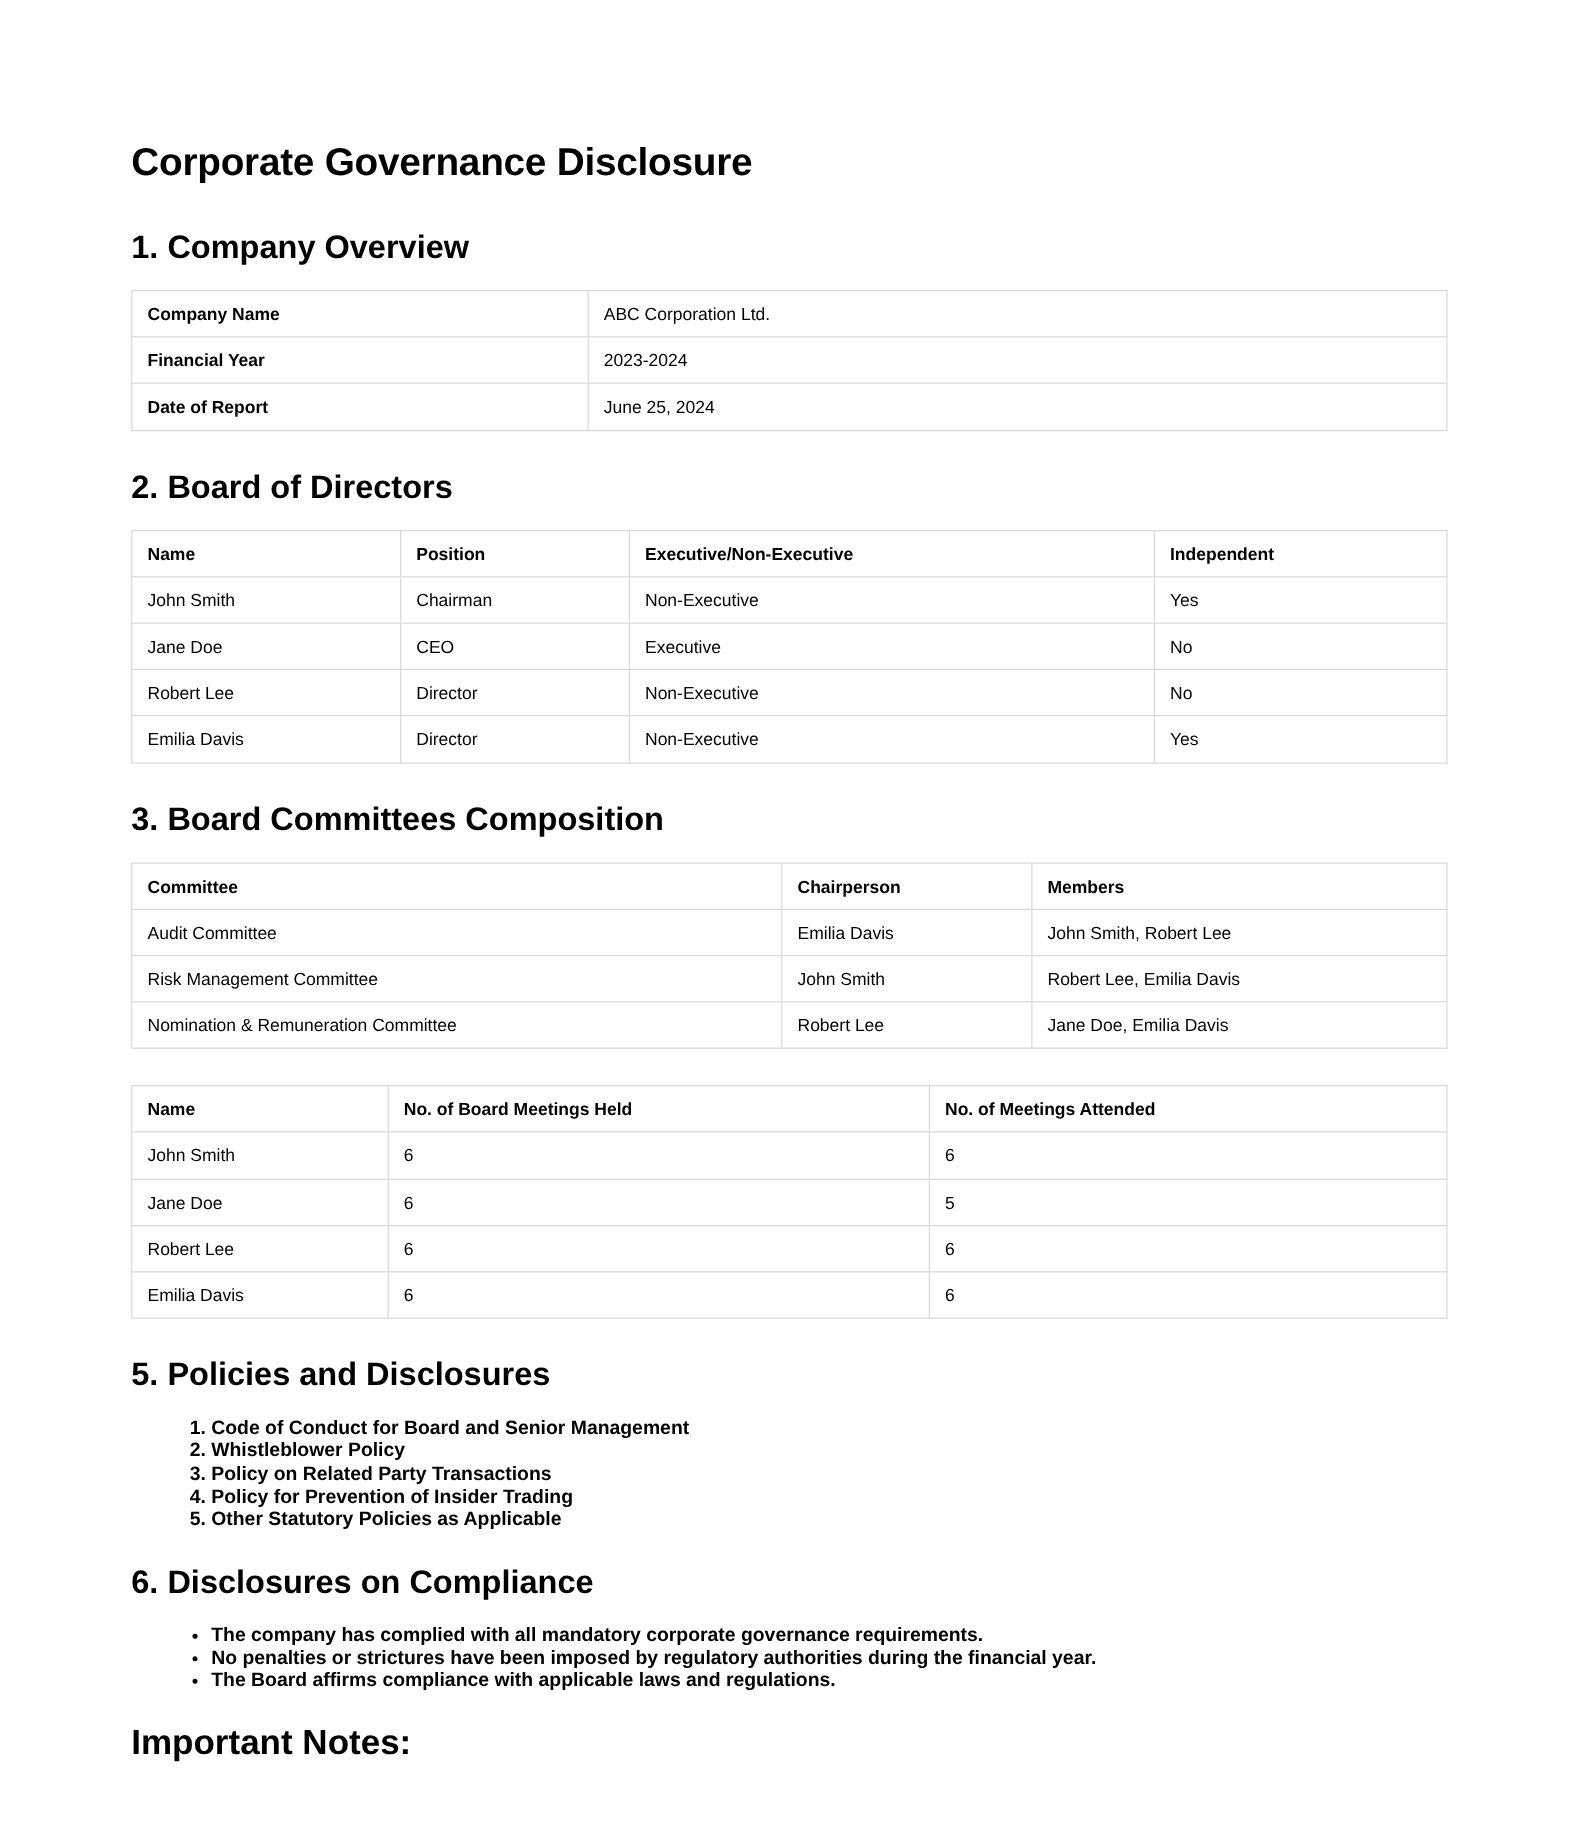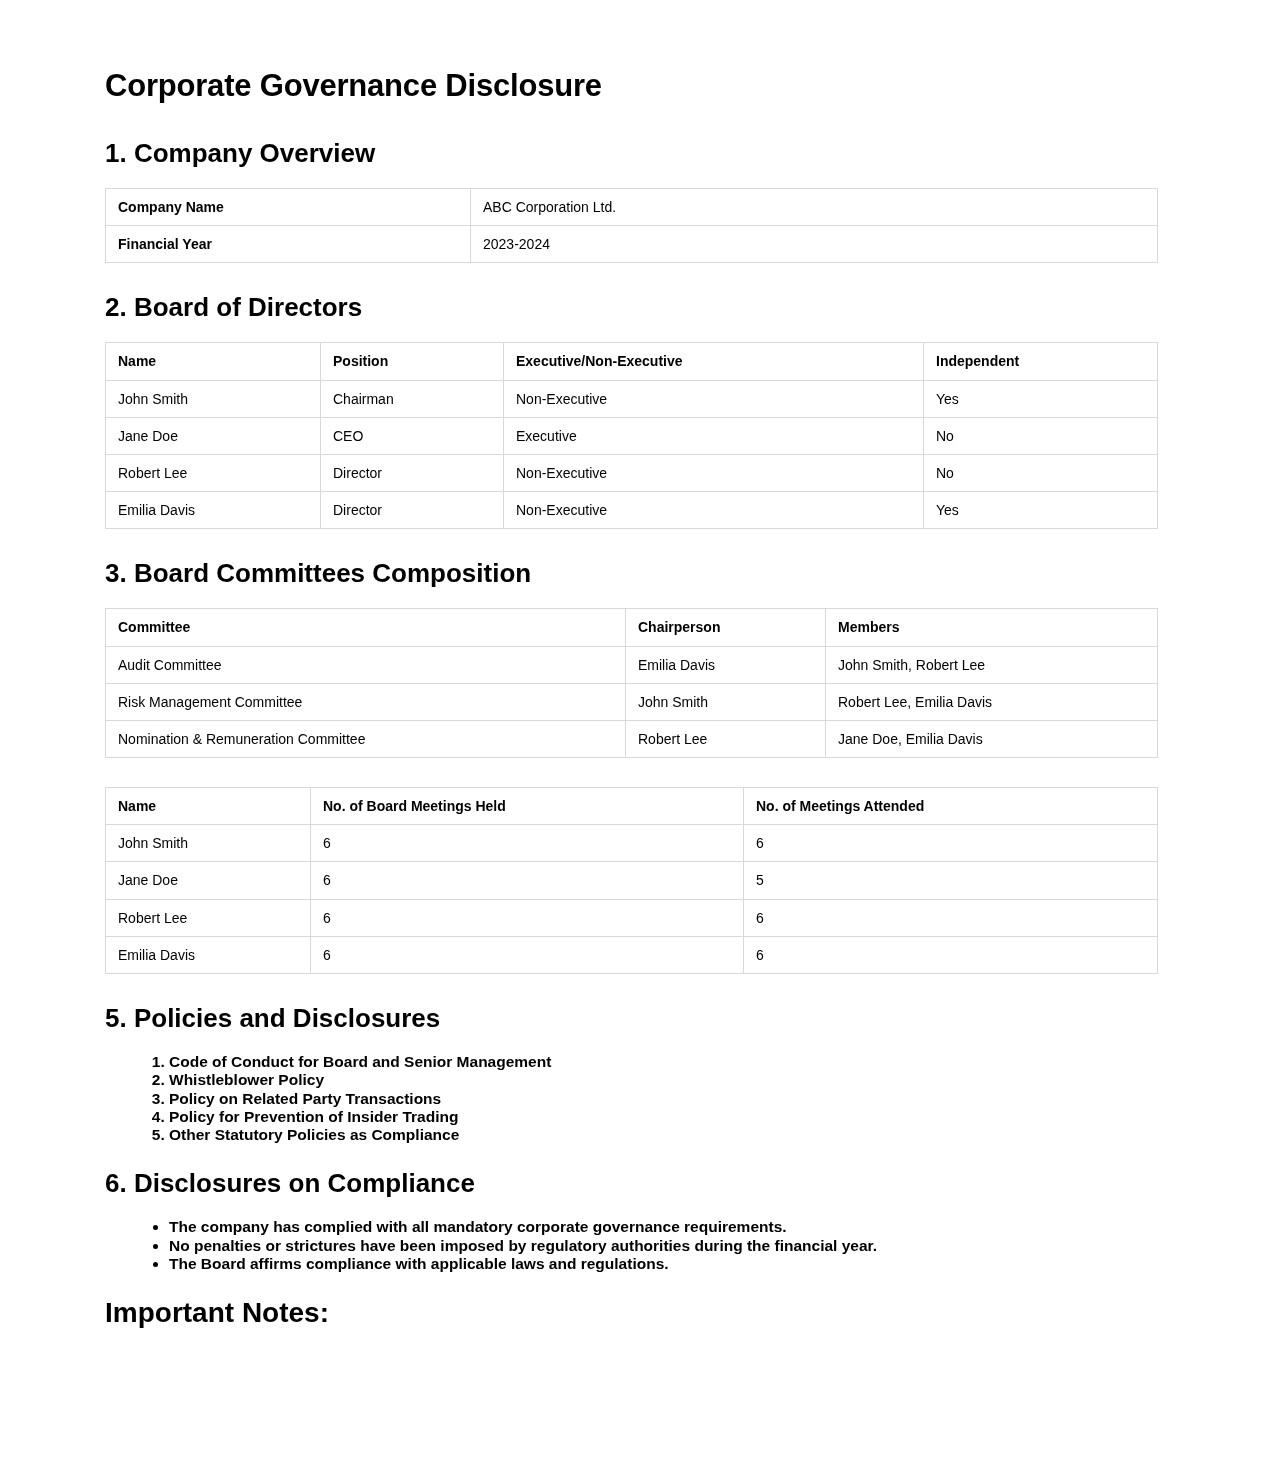--- a/index.html
+++ b/index.html
@@ -8,21 +8,21 @@
     background: #ffffff;
   }
   body {
     width: 1263px;
     height: 1457px;
     font-family: "Liberation Sans", sans-serif;
     color: #000000;
     overflow: hidden;
   }
   .page {
-    padding: 68px 105px 0 105px;
+    padding: 112px 105px 0 105px;
     box-sizing: border-box;
     width: 1263px;
   }
   h1.doc-title {
     font-size: 31px;
     font-weight: bold;
     margin: 0 0 34px 0;
     letter-spacing: -0.2px;
   }
   h2.section-title {
@@ -86,20 +86,24 @@
         </colgroup>
       <tbody>
         <tr>
           <td class="rowhead">Company Name</td>
           <td>ABC Corporation Ltd.</td>
         </tr>
         <tr>
           <td class="rowhead">Financial Year</td>
           <td>2023-2024</td>
         </tr>
+        <tr>
+          <td class="rowhead">Date of Report</td>
+          <td>June 25, 2024</td>
+        </tr>
       </tbody>
     </table>
   </div>
 
   <div class="section">
     <h2 class="section-title">2. Board of Directors</h2>
     <table>
       <colgroup>
           <col style="width:215px">
           <col style="width:183px">
@@ -217,21 +221,21 @@
     </table>
   </div>
 
   <div class="section-compact">
     <h2 class="section-title">5. Policies and Disclosures</h2>
     <ol class="policy-list">
       <li>Code of Conduct for Board and Senior Management</li>
       <li>Whistleblower Policy</li>
       <li>Policy on Related Party Transactions</li>
       <li>Policy for Prevention of Insider Trading</li>
-      <li>Other Statutory Policies as Compliance</li>
+      <li>Other Statutory Policies as Applicable</li>
     </ol>
   </div>
 
   <div class="section-compact">
     <h2 class="section-title">6. Disclosures on Compliance</h2>
     <ul class="compliance-list">
       <li>The company has complied with all mandatory corporate governance requirements.</li>
       <li>No penalties or strictures have been imposed by regulatory authorities during the financial year.</li>
       <li>The Board affirms compliance with applicable laws and regulations.</li>
     </ul>

